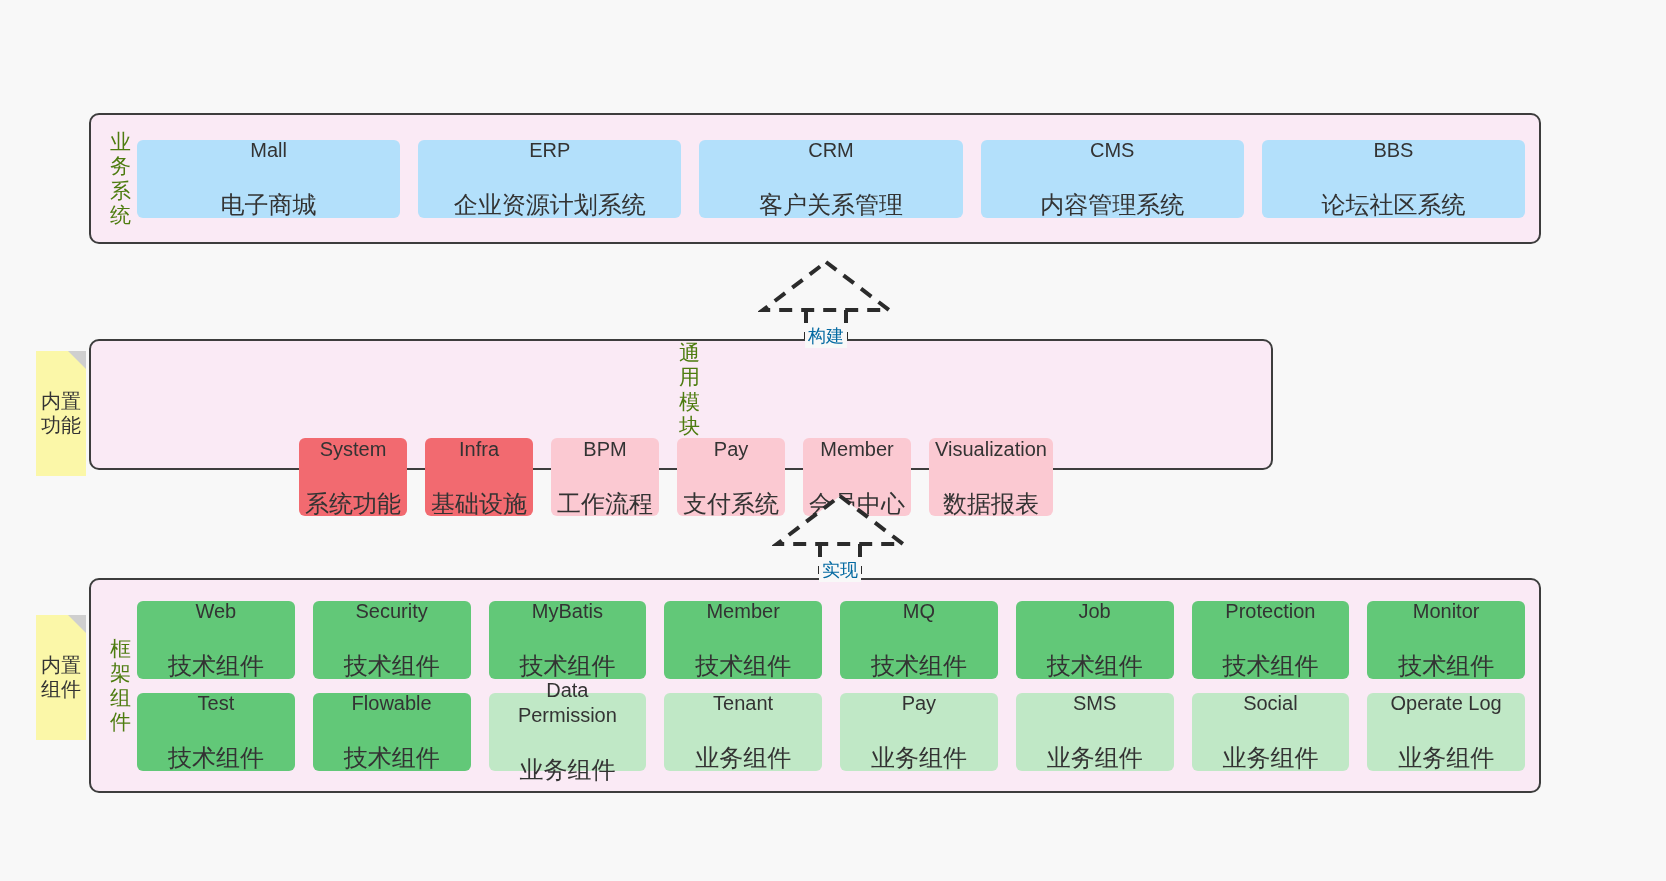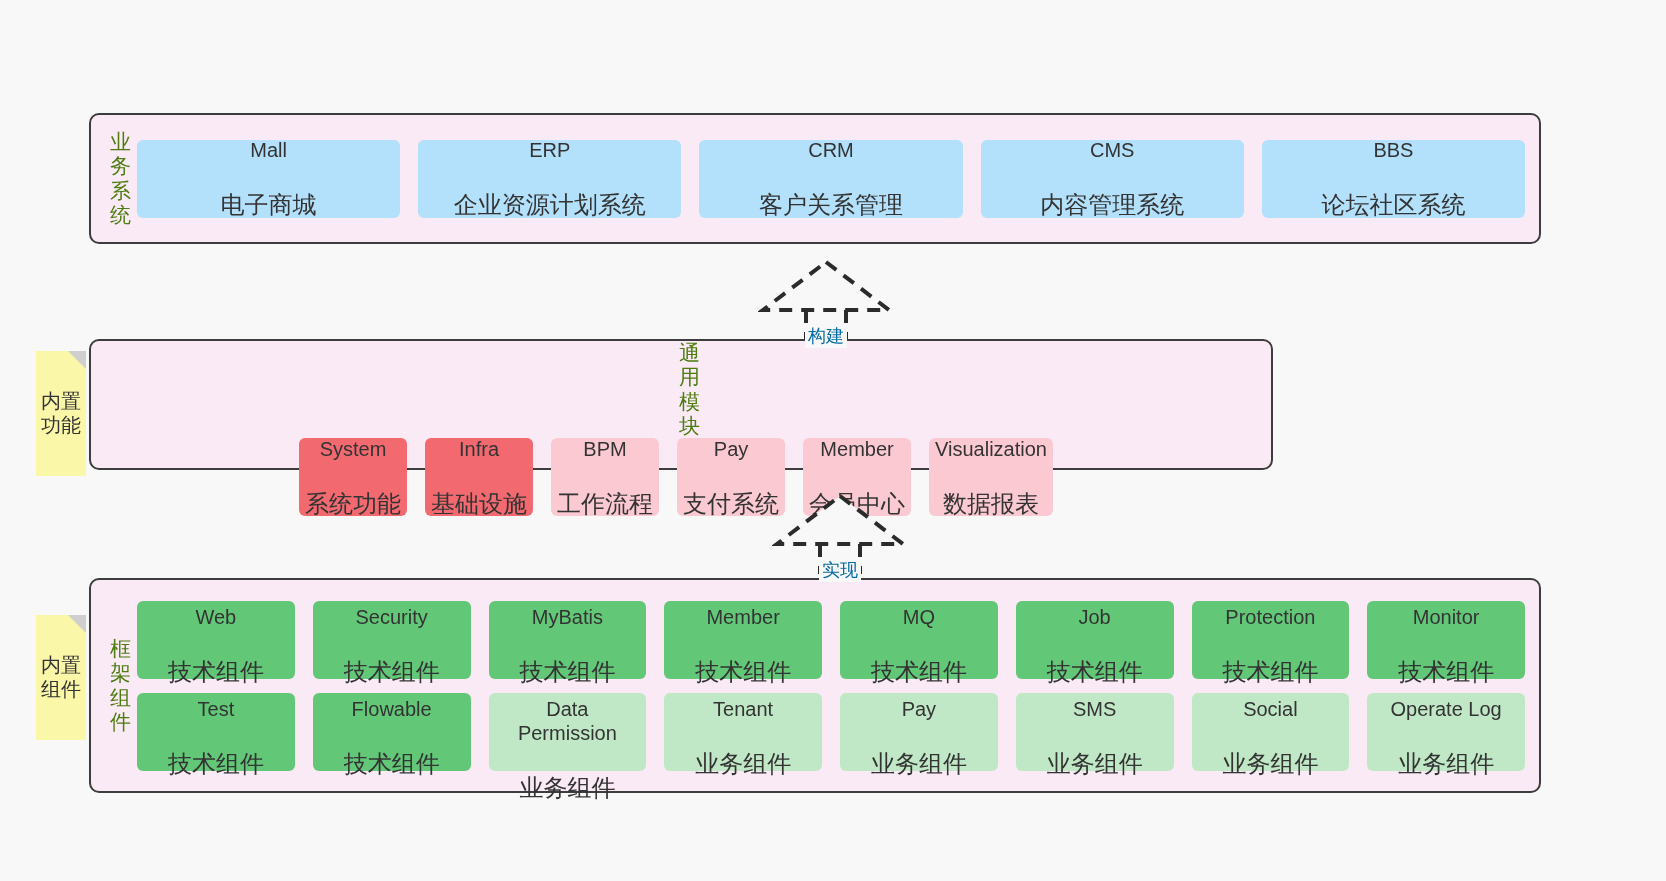--- a/index.html
+++ b/index.html
@@ -77,21 +77,21 @@
     display:flex;
     flex-direction:column;
     width:100%;
     gap:14px;
   }
   .grid8 .grow {
     display:flex;
     width:100%;
     gap:18px;
   }
-  .grid8 .box { flex:1 1 0; height:78px;justify-content:space-between; }
+  .grid8 .box { flex:1 1 0; height:78px; }
 
   
   .note {
     position:absolute;
     background:#fbf7a8;
     width:50px;
     font-size:20px;
     line-height:1.16;
     color:#333;
     text-align:center;

